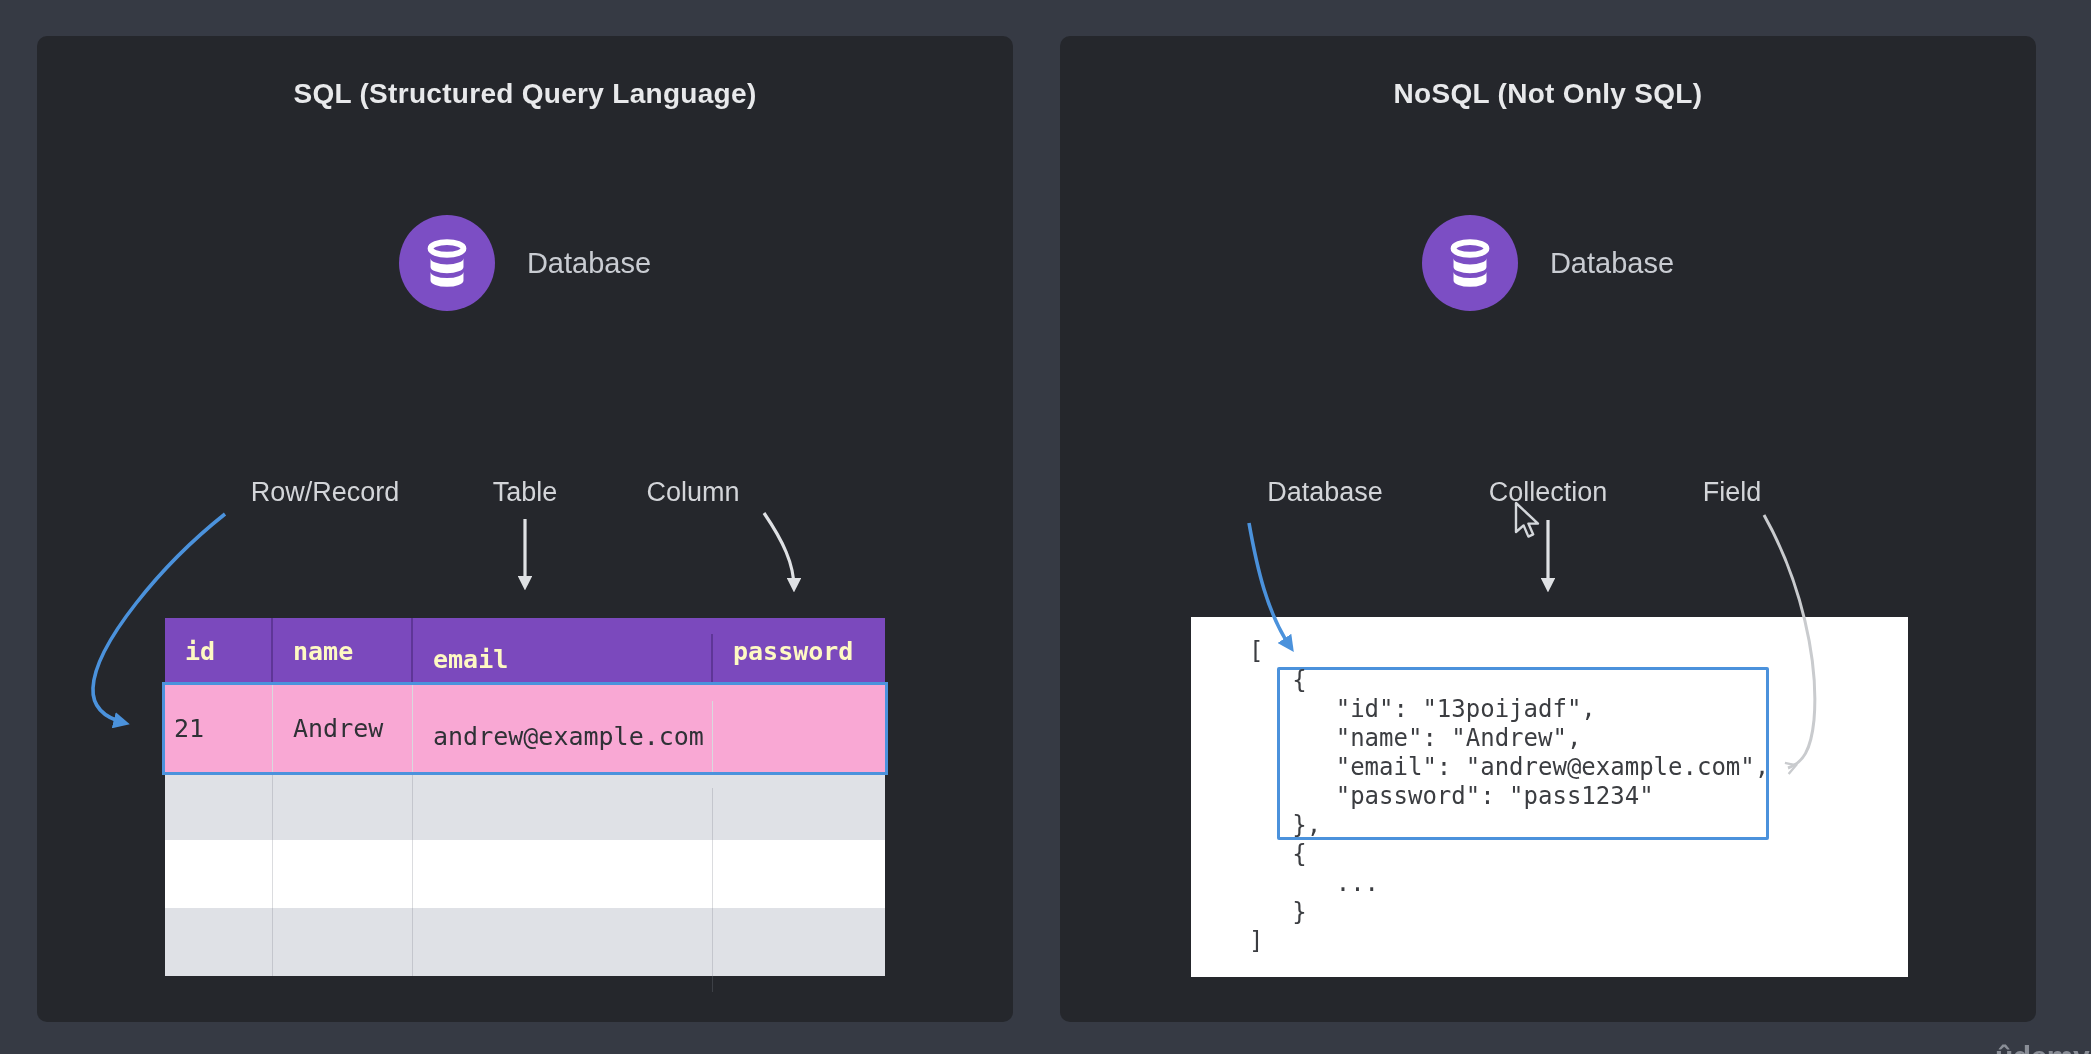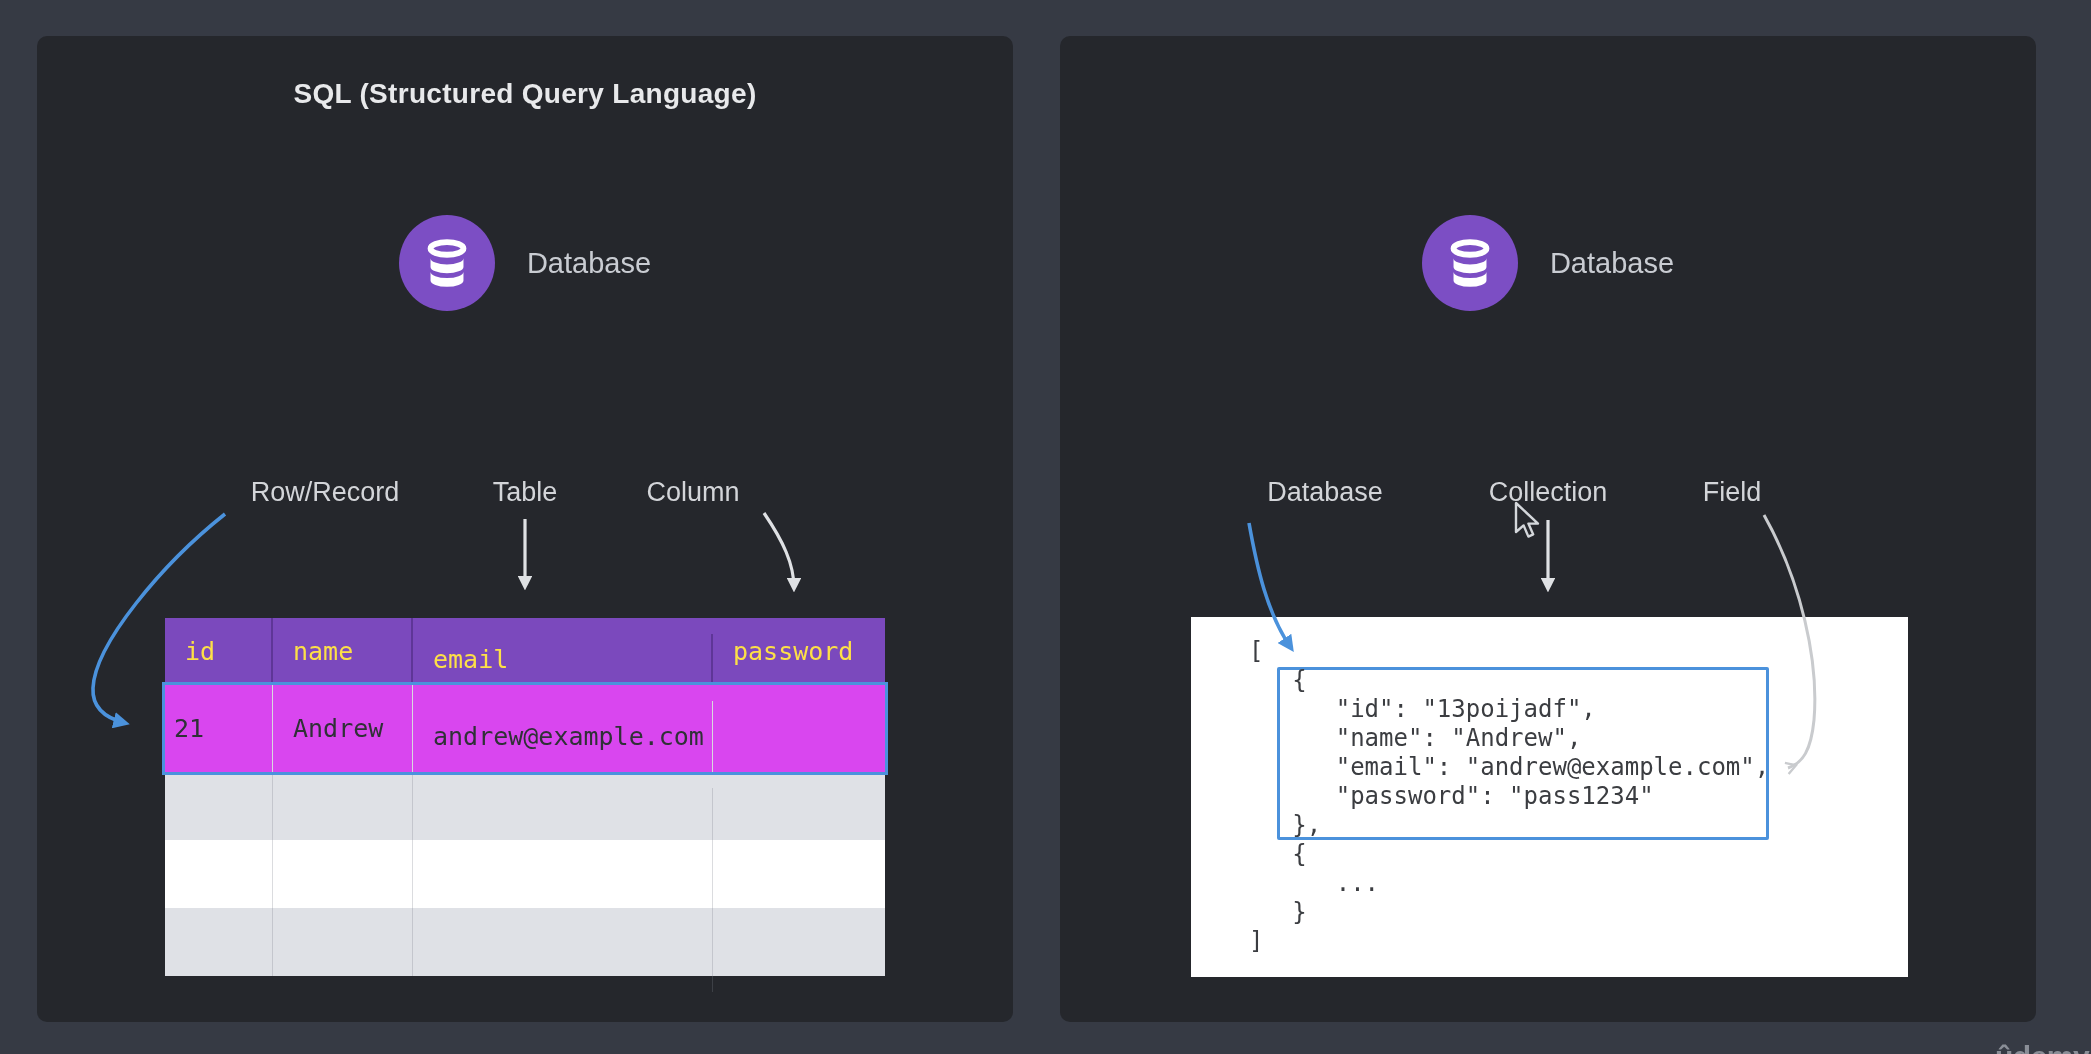--- a/index.html
+++ b/index.html
@@ -27,23 +27,23 @@
   .arrows { position:absolute; left:0; top:0; width:976px; height:986px;
             pointer-events:none; z-index:6; }
 
   
   .sql-table { position:absolute; left:128px; top:582px; width:720px; z-index:2; }
   .trow { display:flex; position:relative; }
   .cell { display:flex; align-items:center; padding-left:20px;
           font-family:"DejaVu Sans Mono", monospace; font-size:25px; overflow:hidden; }
   .c0 { width:108px; } .c1 { width:140px; } .c2 { width:300px;margin-top:16px; } .c3 { width:172px; }
   .t-head { height:67px; background:#7b49bd; }
-  .t-head .cell { color:#fde047; font-weight:normal; border-right:2px solid rgba(35,15,70,.32); }
+  .t-head .cell { color:#fef9c3; font-weight:bold; border-right:2px solid rgba(35,15,70,.32); }
   .t-head .cell.c3 { border-right:none; }
-  .t-data { height:87px; background:#d946ef; }
+  .t-data { height:87px; background:#f9a8d4; }
   .t-data .cell { color:#2f3136; border-right:1px solid #d8d9dd; }
   .t-data .cell.c0 { padding-left:9px; }
   .t-data .cell.c3 { border-right:none; }
   .e-row { display:flex; height:68px; }
   .e-row .cell { border-right:1px solid rgba(125,128,140,.28); height:100%; }
   .e-row .cell.c3 { border-right:none; }
   .e-row.g { background:#dfe1e6; }
   .e-row.w { background:#ffffff; }
   .row-outline { position:absolute; left:-3px; top:64px; width:726px; height:93px;
                  border:3px solid #4b92dc; z-index:3; pointer-events:none; }
@@ -129,20 +129,21 @@
             <div class="cell c1"></div>
             <div class="cell c2"></div>
             <div class="cell c3"></div>
           </div>
         </div>
       <div class="row-outline"></div>
     </div>
   </div>
 
   <div class="panel right">
+    <div class="panel-title">NoSQL (Not Only SQL)</div>
 
     <div class="db-group">
       <div class="db-circle">
         <svg width="62" height="62" viewBox="0 0 64 64">
           <ellipse cx="32" cy="17" rx="17" ry="6.5" fill="none" stroke="#ffffff" stroke-width="6"></ellipse>
           <path d="M15 27 a17 6.5 0 0 0 34 0 v9 a17 6.5 0 0 1 -34 0 z" fill="#ffffff"></path>
           <path d="M15 41 a17 6.5 0 0 0 34 0 v9 a17 6.5 0 0 1 -34 0 z" fill="#ffffff"></path>
         </svg>
       </div>
       <div class="db-label">Database</div>

